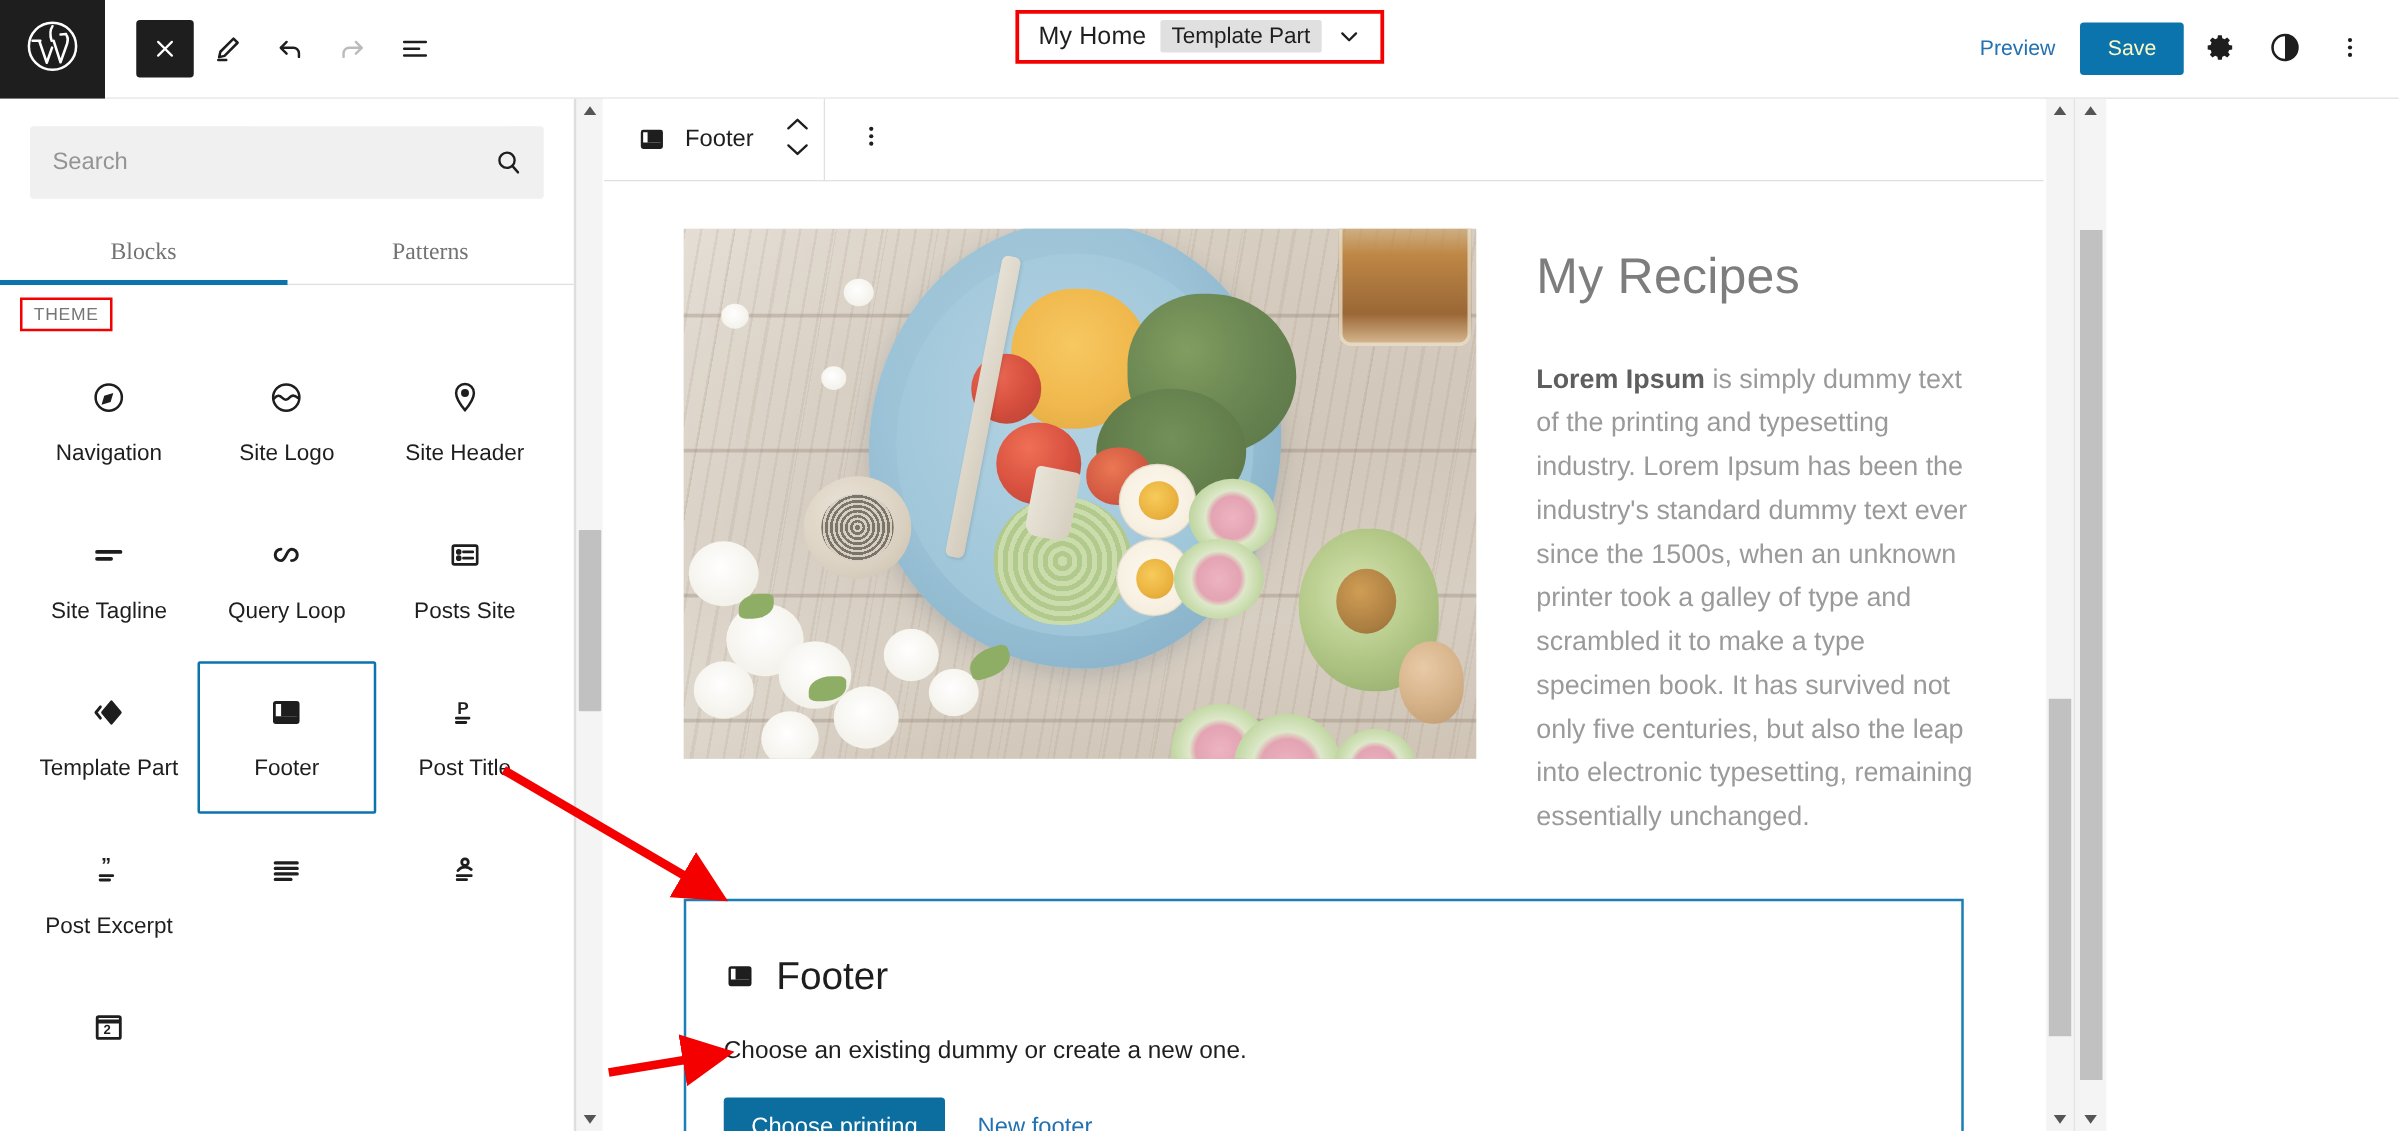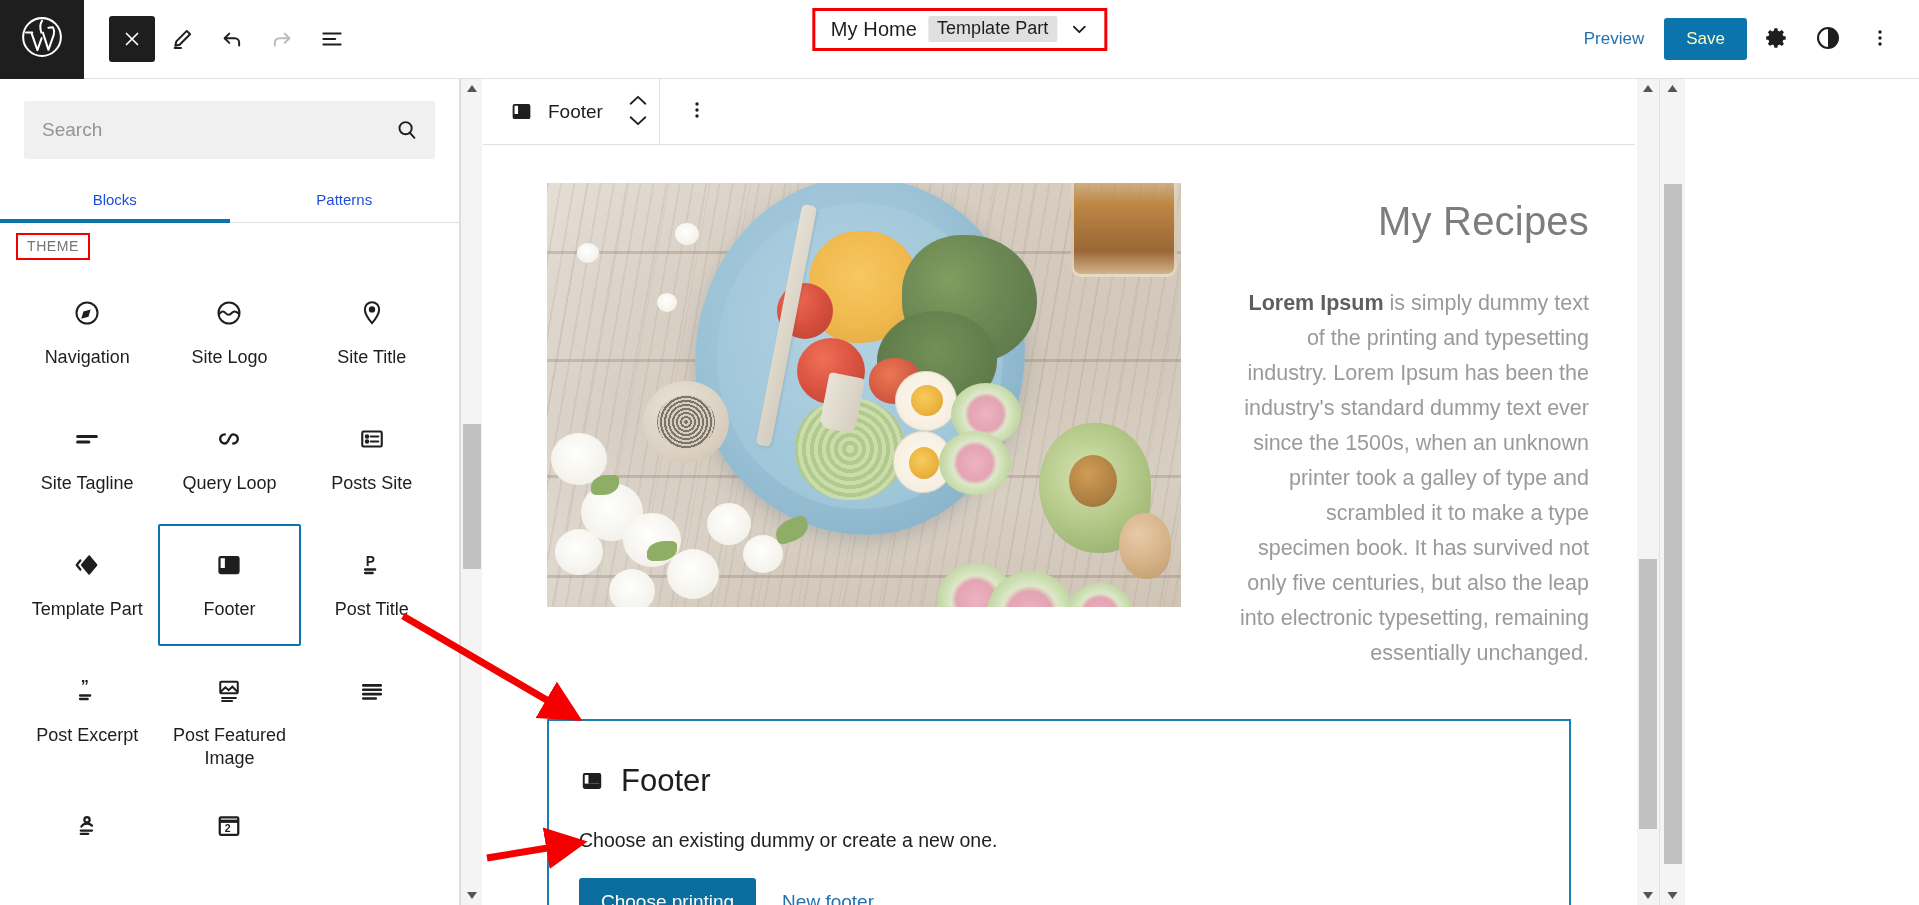--- a/index.html
+++ b/index.html
@@ -82,22 +82,22 @@
   .search-box input {
     flex: 1; height: 100%; background: transparent; border: none; outline: none;
     font-size: 19px; color: #1e1e1e; padding: 0 18px;
     font-family: "Liberation Sans", sans-serif;
   }
   .search-box input::placeholder { color: #949494; }
   .search-ic { padding-right: 16px; color: #1e1e1e; display: flex; }
 
   .tabs { display: flex; margin-top: 20px; border-bottom: 1px solid #e0e0e0; }
   .tab {
-    flex: 1; text-align: center; font-size: 15px; color: #1d4ed8;
-    padding: 12px 0 14px; cursor: pointer; position: relative;
+    flex: 1; text-align: center; font-size: 19px; color: #737373;
+    padding: 12px 0 14px; cursor: pointer; position: relative; font-family: Liberation Serif, serif;
   }
   .tab.active::after {
     content: ""; position: absolute; left: 0; right: 0; bottom: -1px;
     height: 4px; background: #0b74ad;
   }
 
   .theme-lbl-row { padding: 10px 0 0 16px; }
   .theme-lbl {
     display: inline-block; border: 2px solid #f40000; padding: 3px 9px 4px;
     font-size: 14px; letter-spacing: .6px; color: #757575;
@@ -276,21 +276,21 @@
   .blossom { position: absolute; border-radius: 50%; background: radial-gradient(circle at 45% 40%, #fff 0%, #f2f0e8 70%, #ddd9cb 100%); }
   .bl-leaf { position: absolute; border-radius: 60% 20% 60% 20%; background: #7ea24f; }
   .tea-glass {
     position: absolute; left: 524px; top: -10px; width: 106px; height: 104px;
     border-radius: 6px 6px 10px 10px;
     background: linear-gradient(180deg, rgba(208,160,80,.35) 0%, #b4752a 30%, #8c5118 75%, #d6b488 100%);
     box-shadow: inset 0 0 0 3px rgba(230,225,210,.75);
   }
   .photo-haze { position: absolute; inset: 0; background: rgba(255,255,255,.13); }
 
-  .hero-text { flex: 1; padding-top: 16px; text-align: right; }
+  .hero-text { flex: 1; padding-top: 16px; }
   .recipes-title {
     font-size: 40px; color: #7d7d7d; font-weight: normal; letter-spacing: .2px;
   }
   .recipes-body {
     margin-top: 42px; font-size: 21.5px; line-height: 1.63; color: #9a9a9a;
     max-width: 525px;
   }
   .recipes-body b { color: #5e5e5e; font-weight: bold; }
 
   
@@ -474,21 +474,21 @@
         <span class="bl">Site Logo</span>
       </div>
 
       <div class="block-cell">
         <span class="bi">
           <svg width="30" height="30" viewBox="0 0 24 24" fill="none" stroke="currentColor" stroke-width="1.6">
             <path d="M12 3.4c-3.2 0-5.7 2.5-5.7 5.7 0 4.2 5.7 11 5.7 11s5.7-6.8 5.7-11c0-3.2-2.5-5.7-5.7-5.7z"></path>
             <circle cx="12" cy="9.1" r="1.75" fill="currentColor"></circle>
           </svg>
         </span>
-        <span class="bl">Site Title</span>
+        <span class="bl">Site Header</span>
       </div>
 
       <div class="block-cell">
         <span class="bi">
           <svg width="30" height="30" viewBox="0 0 24 24" fill="none" stroke="currentColor" stroke-width="2.4" stroke-linecap="round">
             <path d="M4.5 10h15M4.5 14.4h9"></path>
           </svg>
         </span>
         <span class="bl">Site Tagline</span>
       </div>
@@ -550,30 +550,20 @@
       <div class="block-cell">
         <span class="bi">
           <svg width="30" height="30" viewBox="0 0 24 24" fill="none" stroke="currentColor" stroke-width="1.9" stroke-linecap="round">
             <text x="7" y="13" font-size="13" font-family="Liberation Sans, sans-serif" fill="currentColor" stroke="none" font-weight="bold">”</text>
             <path d="M6.5 15.6h8M6.5 18.4h6"></path>
           </svg>
         </span>
         <span class="bl">Post Excerpt</span>
       </div>
 
-      <div class="block-cell">
-        <span class="bi">
-          <svg width="30" height="30" viewBox="0 0 24 24" fill="none" stroke="currentColor" stroke-width="1.6" stroke-linecap="round">
-            <rect x="5" y="4.6" width="14" height="9.2" rx=".8"></rect>
-            <path d="M5.6 12.4l3.5-3.3 2.6 2.3 3-2.8 3.6 3.6"></path>
-            <path d="M6.5 17.6h11M6.5 20h8"></path>
-          </svg>
-        </span>
-        <span class="bl">Post Featured Image</span>
-      </div>
 
       <div class="block-cell">
         <span class="bi">
           <svg width="30" height="30" viewBox="0 0 24 24" fill="none" stroke="currentColor" stroke-width="2.1" stroke-linecap="round">
             <path d="M5 7.5h14M5 11h14M5 14.5h14M5 18h10"></path>
           </svg>
         </span>
         <span class="bl"></span>
       </div>
 

